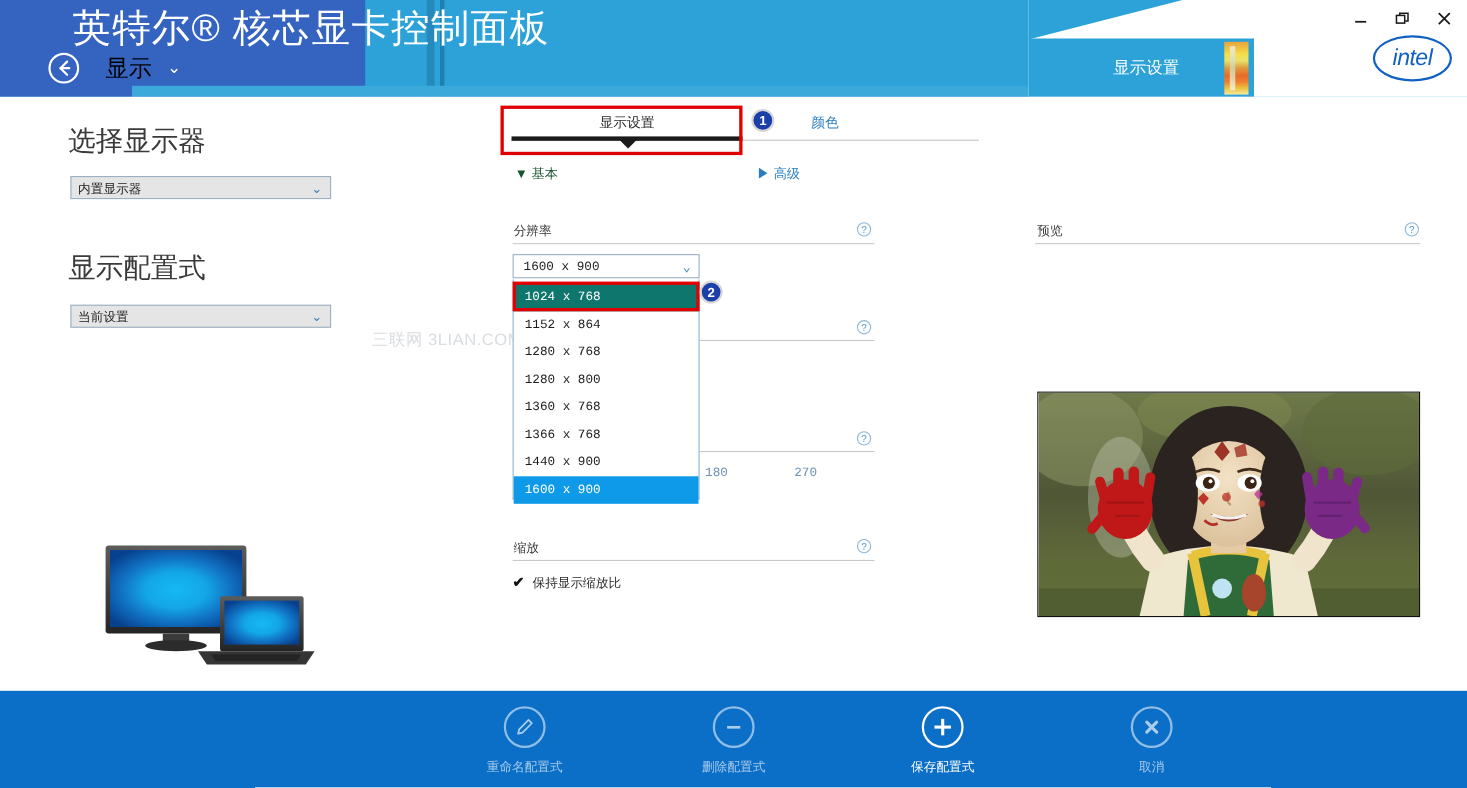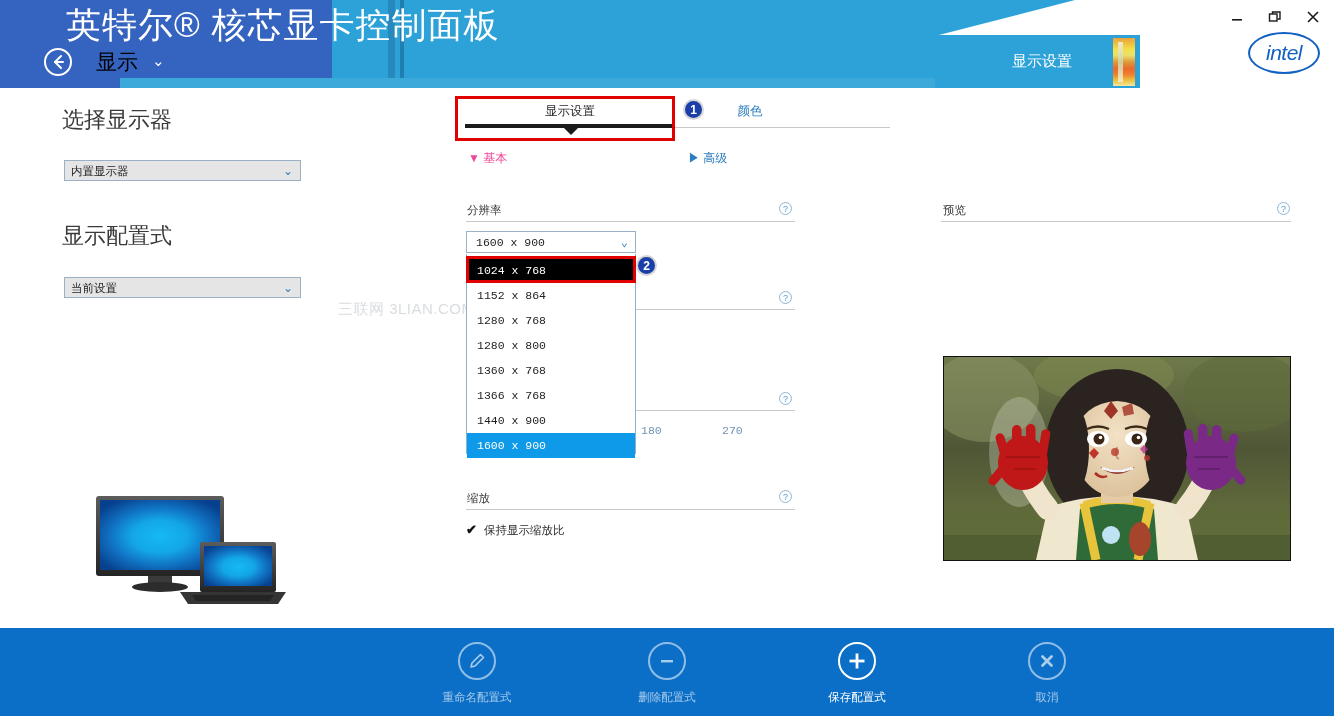--- a/index.html
+++ b/index.html
@@ -155,23 +155,24 @@
   .content {
     position: absolute;
     left: 0; top: 88px;
     width: 1334px; height: 540px;
     background: #ffffff;
   }
 
   
   .sec-head {
     position: absolute;
-    font-size: 22px;
+    font-size: 25px;
     color: #3a3a3a;
     white-space: nowrap;
+    margin-top: 6px;
   }
   .sel-box {
     position: absolute;
     width: 237px; height: 21px;
     border: 1px solid #9ab0c4;
     background: #e5e5e5;
     font-size: 11.5px;
     color: #222222;
     padding: 3px 0 0 6px;
     cursor: pointer;
@@ -256,21 +257,21 @@
     justify-content: center;
     z-index: 6;
   }
 
   .subtab {
     position: absolute;
     font-size: 12px;
     white-space: nowrap;
     cursor: pointer;
   }
-  .subtab-basic { left: 468px; top: 62px; color: #ec4899; }
+  .subtab-basic { left: 468px; top: 62px; color: #14532d; }
   .subtab-adv   { left: 688px; top: 62px; color: #2a7dc0; }
 
   .field-label {
     position: absolute;
     font-size: 11.5px;
     color: #3a3a3a;
     white-space: nowrap;
   }
   .field-rule {
     position: absolute;
@@ -317,21 +318,21 @@
   }
   .dd-item {
     height: 25px;
     font-size: 11.5px;
     color: #1d1d1d;
     font-family: "Liberation Mono", monospace;
     padding: 6px 0 0 10px;
     cursor: pointer;
     white-space: nowrap;
   }
-  .dd-hover { background: #000000; color: #ffffff; }
+  .dd-hover { background: #0f766e; color: #ffffff; }
   .dd-sel   { background: #0e9ae8; color: #ffffff; }
 
   .rot-vals {
     position: absolute;
     font-size: 11.5px;
     color: #6f93b5;
     font-family: "Liberation Mono", monospace;
   }
 
   .check-row {

